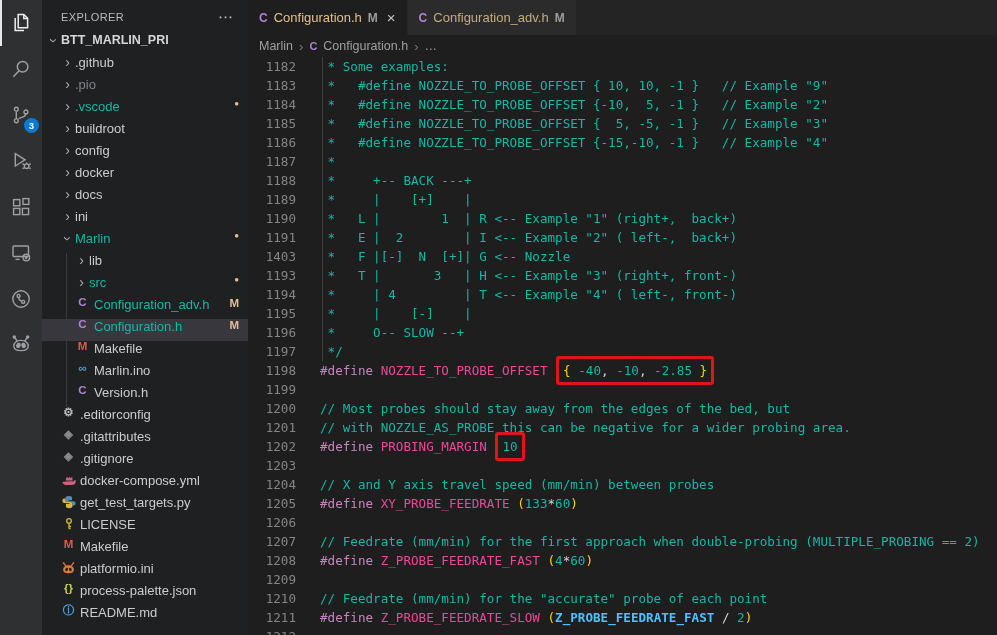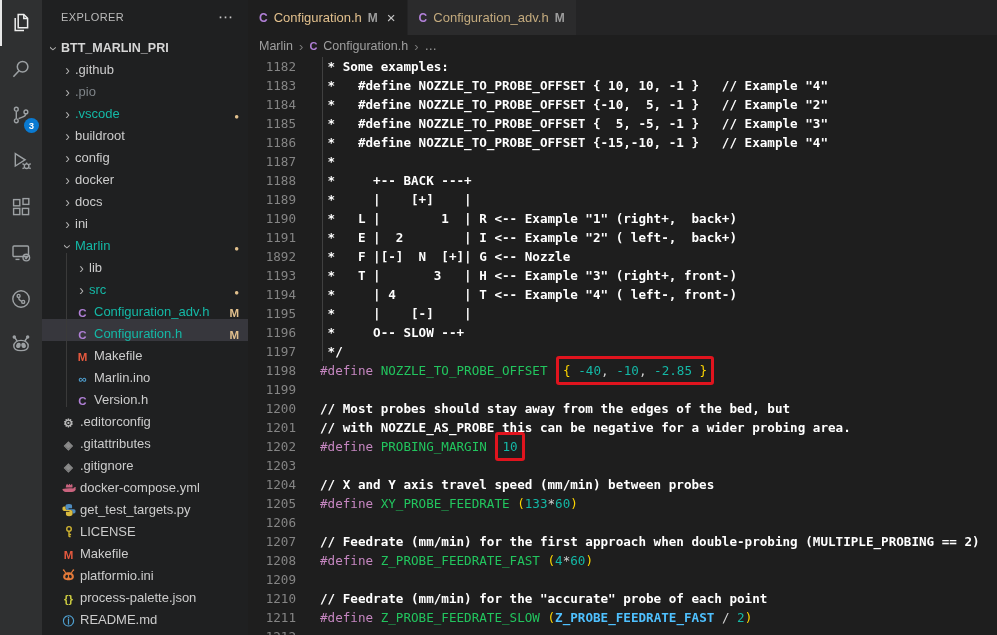--- a/index.html
+++ b/index.html
@@ -16,21 +16,21 @@
   .ab-badge { position:absolute; right:3px; bottom:5px; min-width:15px; height:15px; border-radius:50%;
     background:#0a7ad1; color:#fff; font-size:9.5px; font-weight:bold; display:flex; align-items:center;
     justify-content:center; }
 
   
   .sidebar { width:206px; flex:none; background:#1f2021; color:#cccccc; font-size:13px; overflow:hidden; }
   .sb-head { height:33px; display:flex; align-items:center; justify-content:space-between;
     padding:0 14px 0 19px; }
   .sb-title { font-size:11px; letter-spacing:.4px; color:#bbbbbb; }
   .sb-dots { color:#c5c5c5; font-size:15px; cursor:pointer; letter-spacing:1px; }
-  .trow { height:22px; display:flex; align-items:flex-end; padding-right:9px; position:relative;
+  .trow { height:22px; display:flex; align-items:flex-start; padding-right:9px; position:relative;
     cursor:pointer; white-space:nowrap; }
   .trow.sel { background:#37373d; }
   .trow.l0 { padding-left:4px; }
   .trow.l1 { padding-left:18px; }
   .trow.l2 { padding-left:32px; }
   .trow.l2::before { content:""; position:absolute; left:24px; top:0; height:22px;
     border-left:1px solid #3a3a3a; }
   .chev { width:15px; flex:none; color:#b0b0b0; font-size:14px; line-height:1; text-align:center;
     transform-origin:50% 55%; }
   .chev.exp { transform:rotate(90deg); }
@@ -60,23 +60,23 @@
   .crumbs .csep { color:#7a7a7a; font-size:13px; }
   .crumbs .c-ico { font-size:11px; }
 
   .code { flex:1; overflow:hidden; font-family:"DejaVu Sans Mono", monospace; font-size:12.6px;
     line-height:19px; }
   .cline { display:flex; height:19px; white-space:pre; }
   .ln { width:48px; flex:none; text-align:right; color:#858585; }
   .lc { padding-left:24px; position:relative; color:#d4d4d4; }
   .lc.g::before { content:""; position:absolute; left:26px; top:0; bottom:0;
     border-left:1px solid #404040; }
-  .cm  { color:#ffffff;font-weight:bold; }
+  .cm  { color:#14b8a6; }
   .kw  { color:#C586C0; }
-  .mac { color:#22c55e; }
+  .mac { color:#ec4899; }
   .mac2{ color:#4FC1FF; font-weight:bold; }
   .num { color:#14b8a6; }
   .br  { color:#FFD700; }
   .pln { color:#D4D4D4; }
   .hl  { display:inline-block; border:3px solid #e0141e; border-radius:3px;
     padding:2px 4px; margin:-5px 1px; }
 </style>
 </head>
 <body>
 
@@ -320,30 +320,30 @@
     <div class="crumbs">
       <span>Marlin</span>
       <span class="csep">›</span>
       <span class="c-ico">C</span>
       <span>Configuration.h</span>
       <span class="csep">›</span>
       <span>…</span>
     </div>
     <div class="code" id="code">
         <div class="cline"><span class="ln">1182</span><span class="lc g"><span class="cm"> * Some examples:</span></span></div>
-        <div class="cline"><span class="ln">1183</span><span class="lc g"><span class="cm"> *   #define NOZZLE_TO_PROBE_OFFSET { 10, 10, -1 }   // Example "4"</span></span></div>
+        <div class="cline"><span class="ln">1183</span><span class="lc g"><span class="cm"> *   #define NOZZLE_TO_PROBE_OFFSET { 10, 10, -1 }   // Example "9"</span></span></div>
         <div class="cline"><span class="ln">1184</span><span class="lc g"><span class="cm"> *   #define NOZZLE_TO_PROBE_OFFSET {-10,  5, -1 }   // Example "2"</span></span></div>
         <div class="cline"><span class="ln">1185</span><span class="lc g"><span class="cm"> *   #define NOZZLE_TO_PROBE_OFFSET {  5, -5, -1 }   // Example "3"</span></span></div>
         <div class="cline"><span class="ln">1186</span><span class="lc g"><span class="cm"> *   #define NOZZLE_TO_PROBE_OFFSET {-15,-10, -1 }   // Example "4"</span></span></div>
         <div class="cline"><span class="ln">1187</span><span class="lc g"><span class="cm"> *</span></span></div>
         <div class="cline"><span class="ln">1188</span><span class="lc g"><span class="cm"> *     +-- BACK ---+</span></span></div>
         <div class="cline"><span class="ln">1189</span><span class="lc g"><span class="cm"> *     |    [+]    |</span></span></div>
         <div class="cline"><span class="ln">1190</span><span class="lc g"><span class="cm"> *   L |        1  | R &lt;-- Example "1" (right+,  back+)</span></span></div>
         <div class="cline"><span class="ln">1191</span><span class="lc g"><span class="cm"> *   E |  2        | I &lt;-- Example "2" ( left-,  back+)</span></span></div>
-        <div class="cline"><span class="ln">1892</span><span class="lc g"><span class="cm"> *   F |[-]  N  [+]| G &lt;-- Nozzle</span></span></div>
+        <div class="cline"><span class="ln">1403</span><span class="lc g"><span class="cm"> *   F |[-]  N  [+]| G &lt;-- Nozzle</span></span></div>
         <div class="cline"><span class="ln">1193</span><span class="lc g"><span class="cm"> *   T |       3   | H &lt;-- Example "3" (right+, front-)</span></span></div>
         <div class="cline"><span class="ln">1194</span><span class="lc g"><span class="cm"> *     | 4         | T &lt;-- Example "4" ( left-, front-)</span></span></div>
         <div class="cline"><span class="ln">1195</span><span class="lc g"><span class="cm"> *     |    [-]    |</span></span></div>
         <div class="cline"><span class="ln">1196</span><span class="lc g"><span class="cm"> *     O-- SLOW --+</span></span></div>
         <div class="cline"><span class="ln">1197</span><span class="lc g"><span class="cm"> */</span></span></div>
         <div class="cline"><span class="ln">1198</span><span class="lc"><span class="kw">#define</span><span class="pln"> </span><span class="mac">NOZZLE_TO_PROBE_OFFSET</span><span class="pln"> </span><span class="hl"><span class="br">{ </span><span class="num">-40</span><span class="pln">, </span><span class="num">-10</span><span class="pln">, </span><span class="num">-2.85</span><span class="br"> }</span></span></span></div>
         <div class="cline"><span class="ln">1199</span><span class="lc"></span></div>
         <div class="cline"><span class="ln">1200</span><span class="lc"><span class="cm">// Most probes should stay away from the edges of the bed, but</span></span></div>
         <div class="cline"><span class="ln">1201</span><span class="lc"><span class="cm">// with NOZZLE_AS_PROBE this can be negative for a wider probing area.</span></span></div>
         <div class="cline"><span class="ln">1202</span><span class="lc"><span class="kw">#define</span><span class="pln"> </span><span class="mac">PROBING_MARGIN</span><span class="pln"> </span><span class="hl"><span class="num">10</span></span></span></div>

